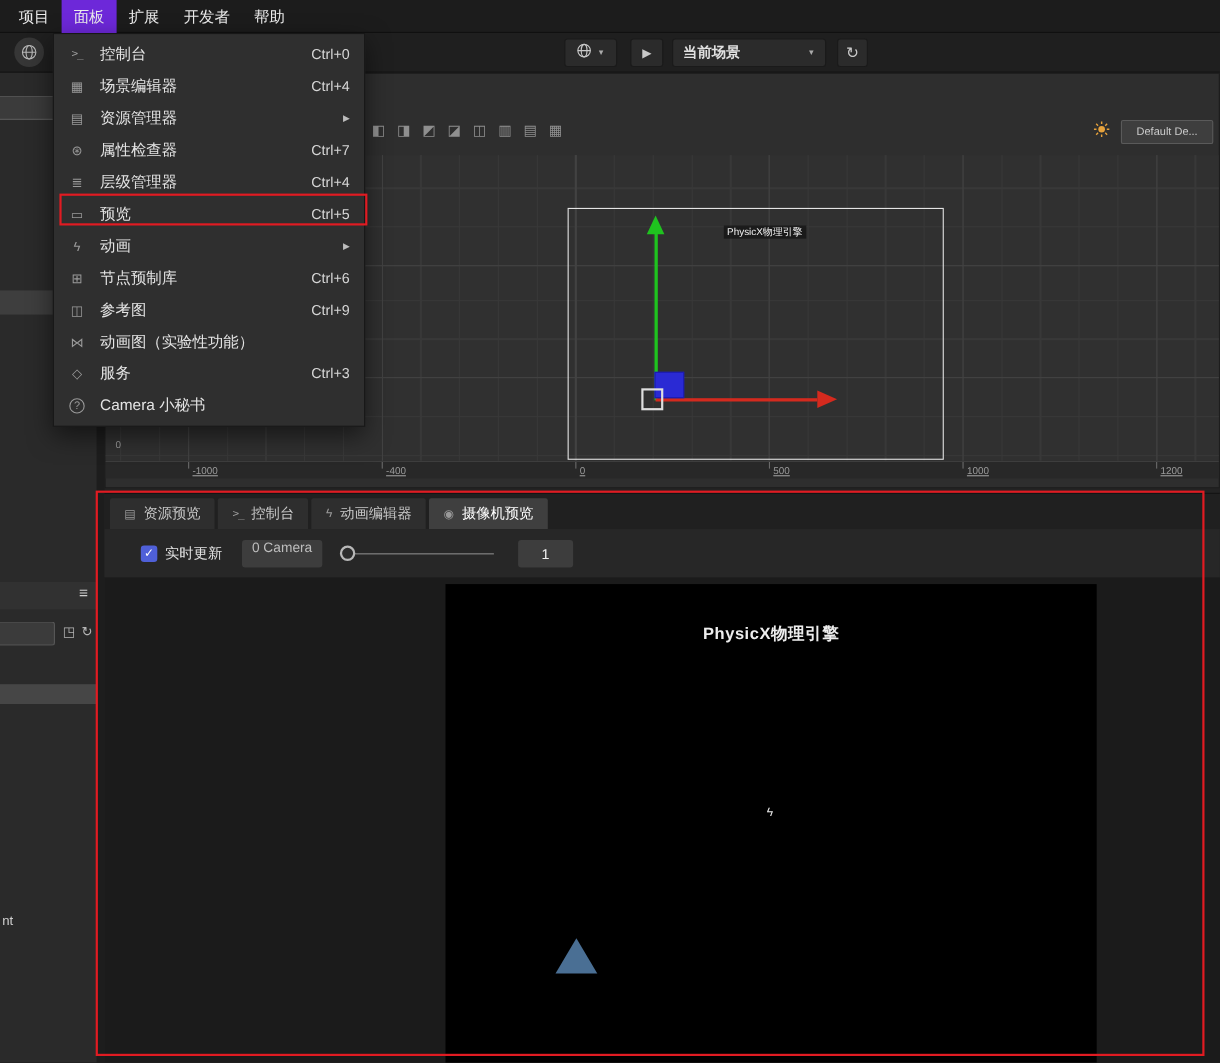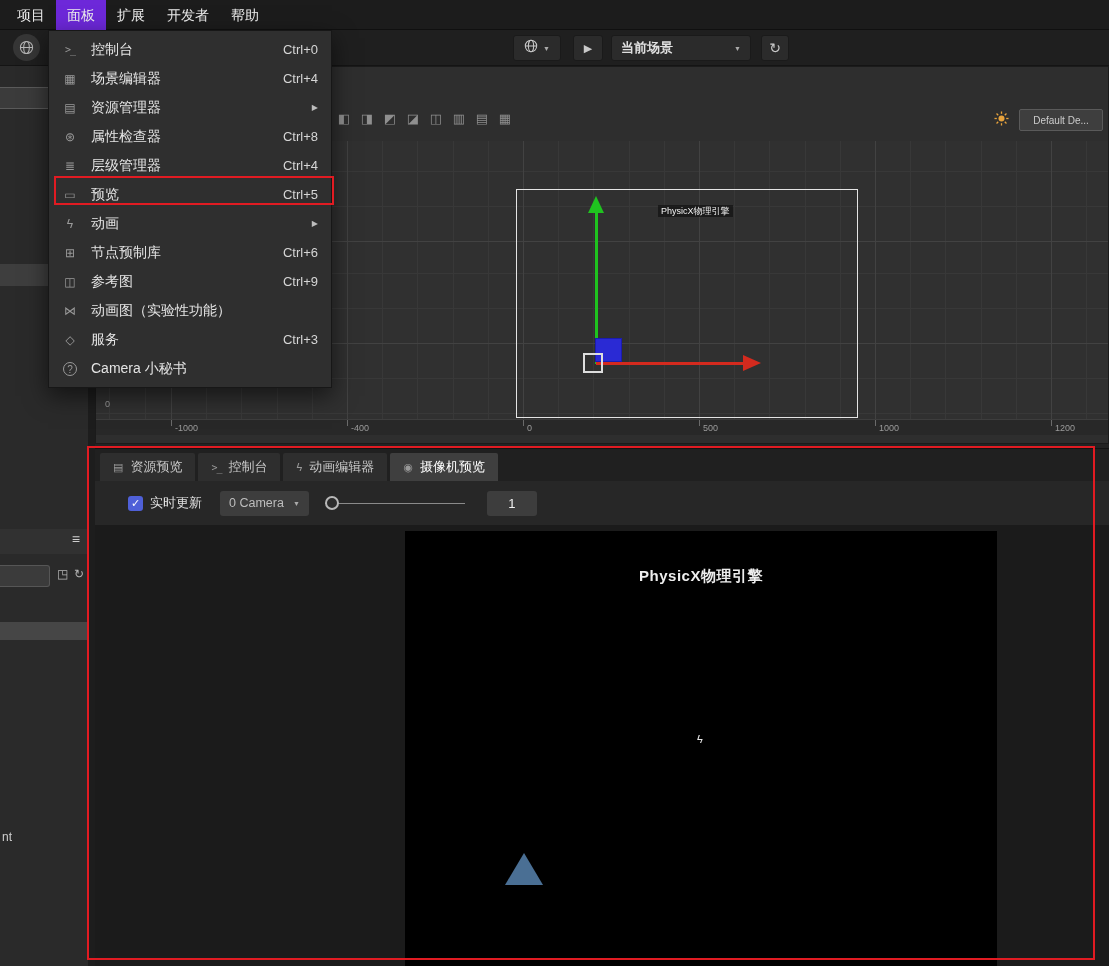--- a/index.html
+++ b/index.html
@@ -89,34 +89,34 @@
   }
   .design-frame { position:absolute; left:420px; top:48px; width:342px; height:229px; border:1px solid #e4e4e4; }
   .frame-label { position:absolute; left:562px; top:64px; font-size:9px; color:#f2f2f2; background:rgba(15,15,15,.65); padding:0 3px; line-height:12px; }
   .axis-y-line { position:absolute; left:499px; top:71px; width:3px; height:152px; background:#1fc31f; }
   .axis-y-head { position:absolute; left:492px; top:55px; width:0; height:0; border-left:8px solid transparent; border-right:8px solid transparent; border-bottom:17px solid #1fc31f; }
   .axis-x-line { position:absolute; left:500px; top:221px; width:147px; height:3px; background:#d42a1e; }
   .axis-x-head { position:absolute; left:647px; top:214px; width:0; height:0; border-top:8px solid transparent; border-bottom:8px solid transparent; border-left:18px solid #d42a1e; }
   .blue-box { position:absolute; left:499px; top:197px; width:27px; height:24px; background:#2a2ad4; border:1px solid #1b1bb0; }
   .node-square { position:absolute; left:487px; top:212px; width:20px; height:20px; border:2px solid #dedede; }
   .ruler-h { position:absolute; left:0; top:352px; width:1012px; height:16px; background:#282828; border-top:1px solid #3d3d3d; }
-  .ruler-h .rlabel { position:absolute; top:3px; font-size:9px; color:#9b9b9b; }
+  .ruler-h .rlabel { position:absolute; top:3px; font-size:9px; color:#9b9b9b;text-decoration:underline; }
   .ruler-h .rtick { position:absolute; top:0; width:1px; height:6px; background:#6a6a6a; }
   .ruler-v0 { position:absolute; left:9px; top:332px; font-size:9px; color:#9b9b9b; }
   
   .bottom-panel { position:absolute; left:95px; top:448px; width:1014px; height:518px; background:#252525; border-top:1px solid #131313; z-index:6; }
   .tabbar { height:32px; background:#202020; display:flex; align-items:flex-end; padding-left:5px; gap:3px; }
   .tab { height:28px; display:flex; align-items:center; gap:7px; padding:0 13px; background:#2e2e2e; color:#c7c7c7; font-size:13px; border-radius:2px 2px 0 0; }
   .tab.active { background:#3f3f3f; color:#ffffff; }
   .tab .t-icon { font-size:11px; color:#9a9a9a; }
   .tab .t-icon.mono { font-family:"DejaVu Sans Mono", monospace; font-size:10px; letter-spacing:-1px; }
   .controls { height:44px; background:#272727; display:flex; align-items:center; padding-left:33px; }
   .checkbox { width:15px; height:15px; background:#4f60d8; border-radius:3px; color:#fff; font-size:11px; line-height:15px; text-align:center; flex:none; }
   .rt-label { margin-left:7px; font-size:13px; color:#e2e2e2; }
-  .camera-select { margin-left:18px; height:25px; padding:0 9px; background:#3d3d3d; border-radius:3px; color:#bdbdbd; font-size:12.5px; display:flex; align-items:center; gap:9px; }
+  .camera-select { margin-left:18px; height:25px; padding:0 9px; background:#3d3d3d; border-radius:3px; color:#bdbdbd; font-size:12.5px; display:flex; align-items:center; gap:22px;flex-direction:column; }
   .slider { margin-left:16px; position:relative; width:140px; height:16px; }
   .slider .track { position:absolute; left:0; right:0; top:8px; height:1px; background:#8a8a8a; }
   .slider .knob { position:absolute; left:0; top:1px; width:14px; height:14px; border-radius:50%; background:#2c2c2c; border:2px solid #b8b8b8; }
   .value-box { margin-left:22px; width:50px; height:25px; background:#3d3d3d; border:none; border-radius:3px; color:#f0f0f0; font-size:13px; text-align:center; font-family:"Liberation Sans", sans-serif; }
   .preview-area { position:absolute; left:0; top:76px; width:1014px; height:442px; background:#1b1b1b; }
   .camera-render { position:absolute; left:310px; top:6px; width:592px; height:436px; background:#000; overflow:hidden; }
   .render-title { position:absolute; left:0; top:36px; width:100%; text-align:center; font-size:15px; font-weight:bold; color:#ededed; letter-spacing:.5px; }
   .render-sprite { position:absolute; left:292px; top:202px; font-size:11px; color:#e8e8e8; }
   .render-triangle { position:absolute; left:100px; top:322px; width:0; height:0; border-left:19px solid transparent; border-right:19px solid transparent; border-bottom:32px solid #4a6f94; }
   
@@ -289,21 +289,21 @@
     <span class="mi-short">Ctrl+4</span>
   </div>
   <div class="menu-item">
     <span class="mi-icon">▤</span>
     <span class="mi-label">资源管理器</span>
     <span class="mi-sub">▶</span>
   </div>
   <div class="menu-item">
     <span class="mi-icon">⊛</span>
     <span class="mi-label">属性检查器</span>
-    <span class="mi-short">Ctrl+8</span>
+    <span class="mi-short">Ctrl+7</span>
   </div>
   <div class="menu-item">
     <span class="mi-icon">≣</span>
     <span class="mi-label">层级管理器</span>
     <span class="mi-short">Ctrl+4</span>
   </div>
   <div class="menu-item">
     <span class="mi-icon">▭</span>
     <span class="mi-label">预览</span>
     <span class="mi-short">Ctrl+5</span>

